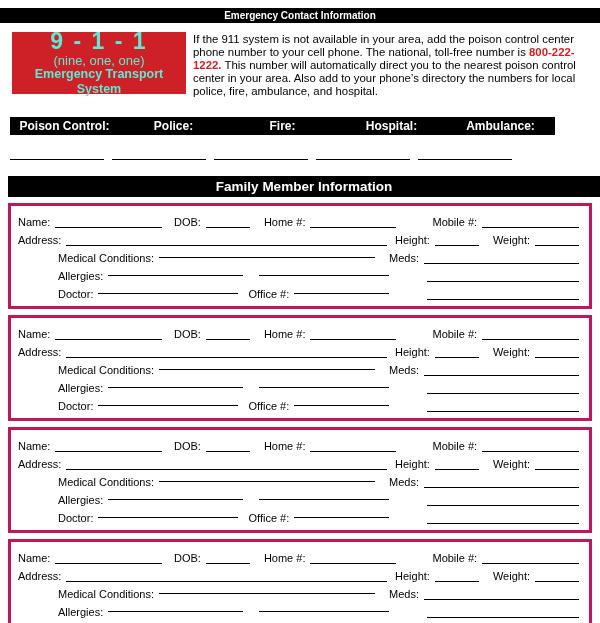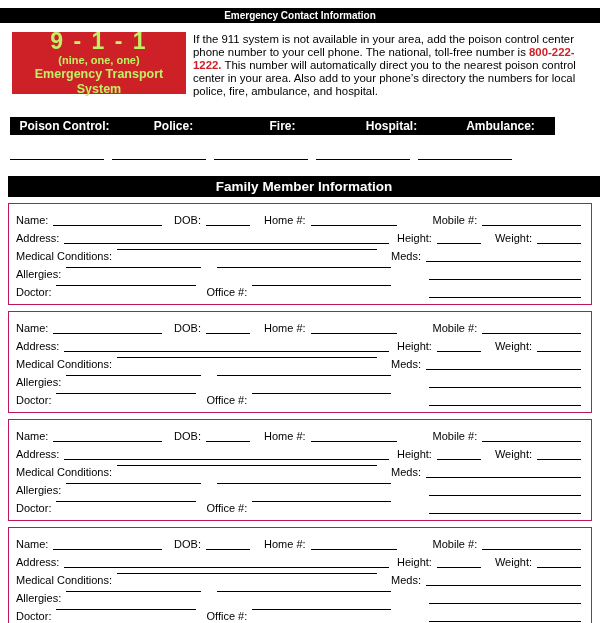--- a/index.html
+++ b/index.html
@@ -3,39 +3,39 @@
 <meta charset="utf-8">
 <style>
   * { margin:0; padding:0; box-sizing:border-box; }
   html,body { width:600px; height:623px; overflow:hidden; background:#fff;
               font-family:"Liberation Sans", sans-serif; color:#000; }
   .bar { background:#000; color:#fff; font-weight:bold; text-align:center; }
   .top-bar { margin-top:8px; height:15px; font-size:10px; line-height:15px; }
   .family-bar { margin-top:16px; height:21px; font-size:13.5px; line-height:21px;margin-left:8px; }
 
   .intro { display:flex; margin:9px 4px 0 12px; }
-  .badge { width:174px; height:62px; background:#ce2127; color:#bef264; flex:none;
+  .badge { width:174px; height:62px; background:#ce2127; color:#5eead4; flex:none;
            display:flex; flex-direction:column; justify-content:center; text-align:center; }
   .badge-number { font-size:23px; font-weight:bold; letter-spacing:2px; line-height:25px; }
-  .badge-words  { font-size:11px; font-weight:bold; line-height:13px; }
+  .badge-words  { font-size:13px; font-weight:normal; line-height:13px; }
   .badge-label  { font-size:12.5px; font-weight:bold; line-height:15px; }
   .intro-text { flex:1; margin-left:7px; font-size:11.4px; line-height:12.9px; padding-top:1px; }
   .phone { color:#ce2127; font-weight:bold; }
 
   .contacts { display:flex; justify-content:flex-start; margin:19px 12px 0 10px; }
   .contact-box { width:109px; height:18px; background:#000; color:#fff; font-size:12px;
                  font-weight:bold; text-align:center; line-height:18px; }
   .contact-lines { display:flex; margin:24px 0 0 10px; }
   .cline { width:94px; border-bottom:1.5px solid #000; height:1px; margin-right:8px; }
 
-  .member-box { margin:6px 8px 0 8px; border:1px solid #be185d; padding:6px 10px 4px 7px; }
+  .member-box { margin:6px 8px 0 8px; border:3px solid #be185d; padding:6px 10px 4px 7px; }
   .mrow { display:flex; align-items:flex-end; height:18px; font-size:11px; }
   .lbl { white-space:nowrap; line-height:15px; }
   .ln  { display:block; border-bottom:1.3px solid #000; height:1px; margin:0 0 2px 5px; }
-  .left-zone { flex:1; display:flex; align-items:flex-start; }
+  .left-zone { flex:1; display:flex; align-items:center;margin-left:40px; }
   .right-zone { width:190px; display:flex; align-items:flex-end; flex:none; }
   .name-ln { flex:1.1; } .mobile-ln { flex:1; }
   .dob-ln { width:44px; } .home-ln { width:86px; }
   .ml12 { margin-left:12px; } .ml14 { margin-left:14px; } .ml16 { margin-left:12px;padding-left:24px; } .ml10 { margin-left:10px; }
   .addr-ln { flex:1; margin-right:8px; }
   .hw-ln { width:44px; }
   .med-ln { flex:1; margin-right:14px; }
   .meds-ln { flex:1; }
   .alg-ln { width:135px; }
   .mid-ln { flex:1; margin-left:16px; }

